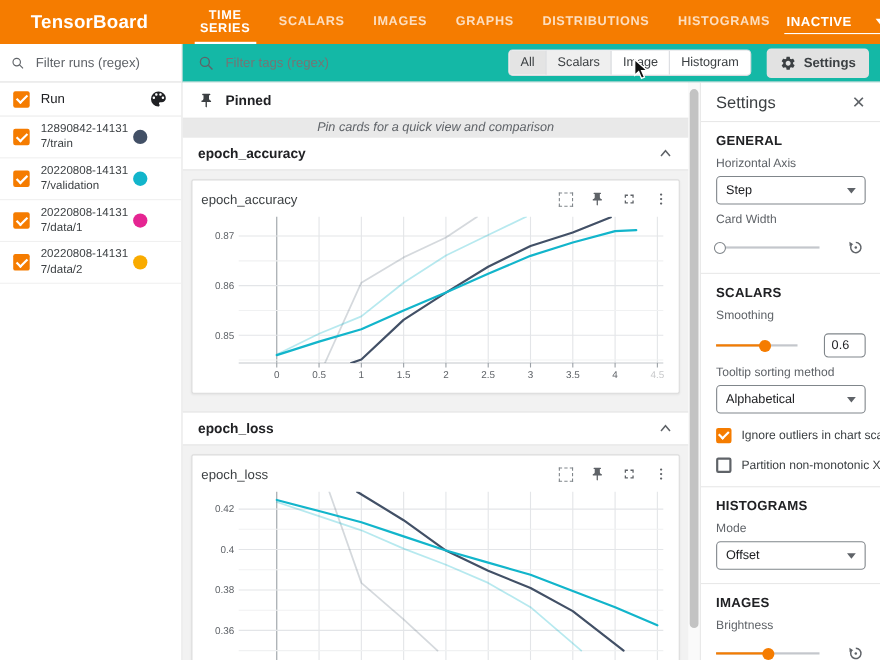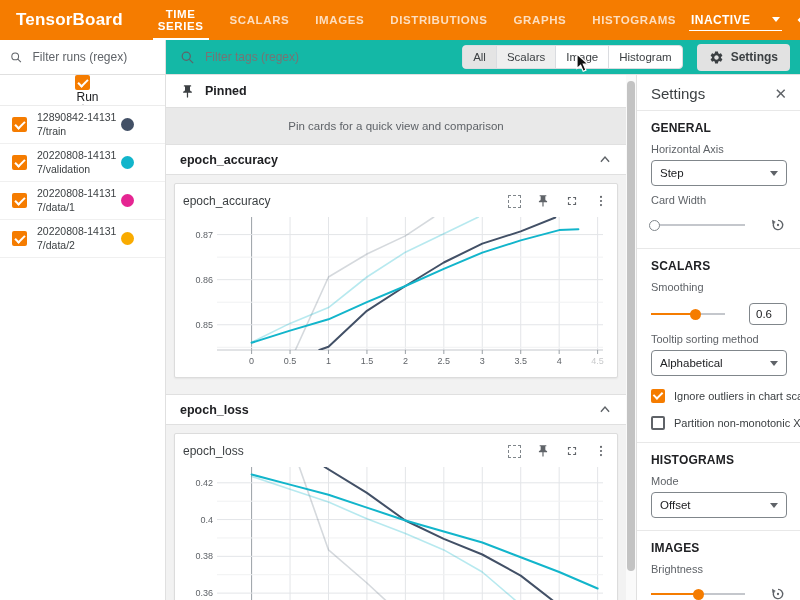--- a/index.html
+++ b/index.html
@@ -1,20 +1,20 @@
 <!DOCTYPE html>
 <html><head>
 <meta charset="utf-8">
 <style>
   html,body{margin:0;padding:0;}
   body{width:800px;height:600px;overflow:hidden;position:relative;background:#fff;
        font-family:"Liberation Sans","DejaVu Sans",sans-serif;color:#202124;font-size:12px;}
   
   .appbar{height:40px;background:#f57c00;display:flex;align-items:stretch;color:#fff;}
-  .logo{font-size:17px;font-weight:bold;display:flex;align-items:center;padding:0 16px;letter-spacing:.2px;}
+  .logo{font-size:17px;font-weight:bold;display:flex;align-items:center;padding:0 28px;letter-spacing:.2px;}
   .tabs{display:flex;align-items:stretch;margin-left:6px;}
   .tab{display:flex;align-items:center;padding:0 13px;font-size:11.5px;font-weight:bold;
        letter-spacing:.6px;color:rgba(255,255,255,.75);position:relative;cursor:pointer;}
   .tab.active{color:#fff;text-align:center;}
   .tab.active::after{content:'';position:absolute;left:8px;right:8px;bottom:0;height:2px;background:#fff;}
   .appbar-right{margin-left:auto;display:flex;align-items:center;gap:14px;padding-right:14px;}
   .status-select{display:flex;align-items:center;gap:22px;border-bottom:1px solid #fff;
        padding:3px 2px;font-size:12px;font-weight:bold;letter-spacing:.4px;min-width:84px;cursor:pointer;}
   .caret-w{width:0;height:0;border-left:4px solid transparent;border-right:4px solid transparent;border-top:5px solid #fff;}
   .abtn{width:20px;height:20px;display:flex;align-items:center;justify-content:center;cursor:pointer;}
@@ -27,43 +27,43 @@
   .content-row{flex:1;display:flex;min-height:0;}
   .main{width:460px;flex:none;background:#f2f2f2;overflow:hidden;position:relative;}
   .vscroll{width:10px;flex:none;background:#fafafa;position:relative;}
   .vscroll .thumb{position:absolute;left:1px;width:8px;top:6px;height:490px;background:#c3c3c3;border-radius:4px;}
   .settings-panel{width:164px;flex:none;border-left:1px solid #e0e0e0;background:#fff;overflow:hidden;font-size:11px;}
   
   .searchrow{display:flex;align-items:center;gap:8px;height:34px;border-bottom:1px solid #e0e0e0;padding:0 10px;}
   .searchrow input{border:none;outline:none;font-size:12px;color:#ef4444;width:100%;background:transparent;font-family:inherit;}
   .searchrow input::placeholder{color:#5f6368;}
   
-  .runhead{display:flex;align-items:center;height:30px;padding:0 12px;border-bottom:1px solid #ececec;flex-direction:column;}
+  .runhead{display:flex;align-items:center;height:30px;padding:0 12px;border-bottom:1px solid #ececec;}
   .runhead .lbl{font-size:12px;color:#202124;margin-left:10px;flex:1;}
   .runrow{display:flex;align-items:center;min-height:33px;padding:2px 12px;border-bottom:1px solid #f0f0f0;cursor:pointer;}
   .runrow .lbl{font-size:10.5px;color:#3c4043;margin-left:10px;flex:1;line-height:1.3;word-break:break-all;max-width:84px;}
   .dot{width:13px;height:13px;border-radius:50%;flex:none;}
   .cb{width:15px;height:15px;border-radius:2px;position:relative;flex:none;box-sizing:border-box;cursor:pointer;}
   .cb.checked{background:#f57c00;}
   .cb.checked::after{content:'';position:absolute;left:4.5px;top:1.5px;width:4px;height:8px;
        border:solid #fff;border-width:0 2px 2px 0;transform:rotate(45deg);}
   .cb:not(.checked){border:2px solid #5f6368;background:#fff;}
   
   .chips{margin-left:auto;display:flex;border:1px solid #dadce0;border-radius:4px;overflow:hidden;background:#fff;}
   .chip{padding:5px 10px;font-size:11.5px;color:#3c4043;border-right:1px solid #dadce0;cursor:pointer;white-space:nowrap;}
   .chip:last-child{border-right:none;}
   .chip.selected{background:#e4e4e4;}
   .chip.hovered{background:#efefef;}
   .settings-btn{margin-left:14px;display:flex;align-items:center;gap:7px;background:#e2e2e2;border-radius:4px;
        padding:6px 12px;font-size:12px;font-weight:bold;color:#3c4043;cursor:pointer;}
   
   .pinbar{background:#fff;border-bottom:1px solid #e0e0e0;height:32px;display:flex;align-items:center;gap:10px;padding:0 14px;}
   .pinbar .t{font-size:12.5px;font-weight:bold;color:#202124;}
-  .empty-strip{background:#e9e9e9;height:36px;display:flex;align-items:center;justify-content:center;
-       font-size:11.5px;color:#5f6368;}
+  .empty-strip{background:#e9e9e9;height:16px;display:flex;align-items:center;justify-content:center;
+       font-style:italic;font-size:11.5px;color:#5f6368;}
   .sec-head{background:#fff;border-bottom:1px solid #e0e0e0;border-top:1px solid #e0e0e0;height:29px;
        display:flex;align-items:center;justify-content:space-between;padding:0 14px;cursor:pointer;}
   .sec-head .t{font-size:12.5px;font-weight:bold;color:#202124;}
   .cardwrap{padding:8px;}
   .card{background:#fff;border:1px solid #dcdcdc;border-radius:2px;box-shadow:0 1px 2px rgba(0,0,0,.06);padding:4px 8px 6px;}
   .card-head{display:flex;align-items:center;height:26px;}
   .card-head .t{font-size:12px;color:#3c4043;flex:1;}
   .card-icons{display:flex;align-items:center;gap:13px;color:#5f6368;}
   .card-icons .ci{width:16px;height:16px;display:flex;align-items:center;justify-content:center;cursor:pointer;}
   .dashedbox{width:11px;height:11px;border:1px dashed #80868b;}
@@ -96,22 +96,22 @@
 </style>
 </head>
 <body>
 
 <div class="appbar">
   <div class="logo">TensorBoard</div>
   <div class="tabs">
     <div class="tab active">TIME SERIES</div>
     <div class="tab">SCALARS</div>
     <div class="tab">IMAGES</div>
+    <div class="tab">GRAPHS</div>
     <div class="tab">DISTRIBUTIONS</div>
-    <div class="tab">GRAPHS</div>
     <div class="tab">HISTOGRAMS</div>
   </div>
   <div class="appbar-right">
     <div class="status-select">
       <span>INACTIVE</span>
       <span class="caret-w"></span>
     </div>
     <div class="abtn">
       <svg width="18" height="18" viewBox="0 0 24 24" fill="#fff">
         <path d="M20 15.31L23.31 12 20 8.69V4h-4.69L12 .69 8.69 4H4v4.69L.69 12 4 15.31V20h4.69L12 23.31 15.31 20H20v-4.69zM12 18V6c3.31 0 6 2.69 6 6s-2.69 6-6 6z"></path>

